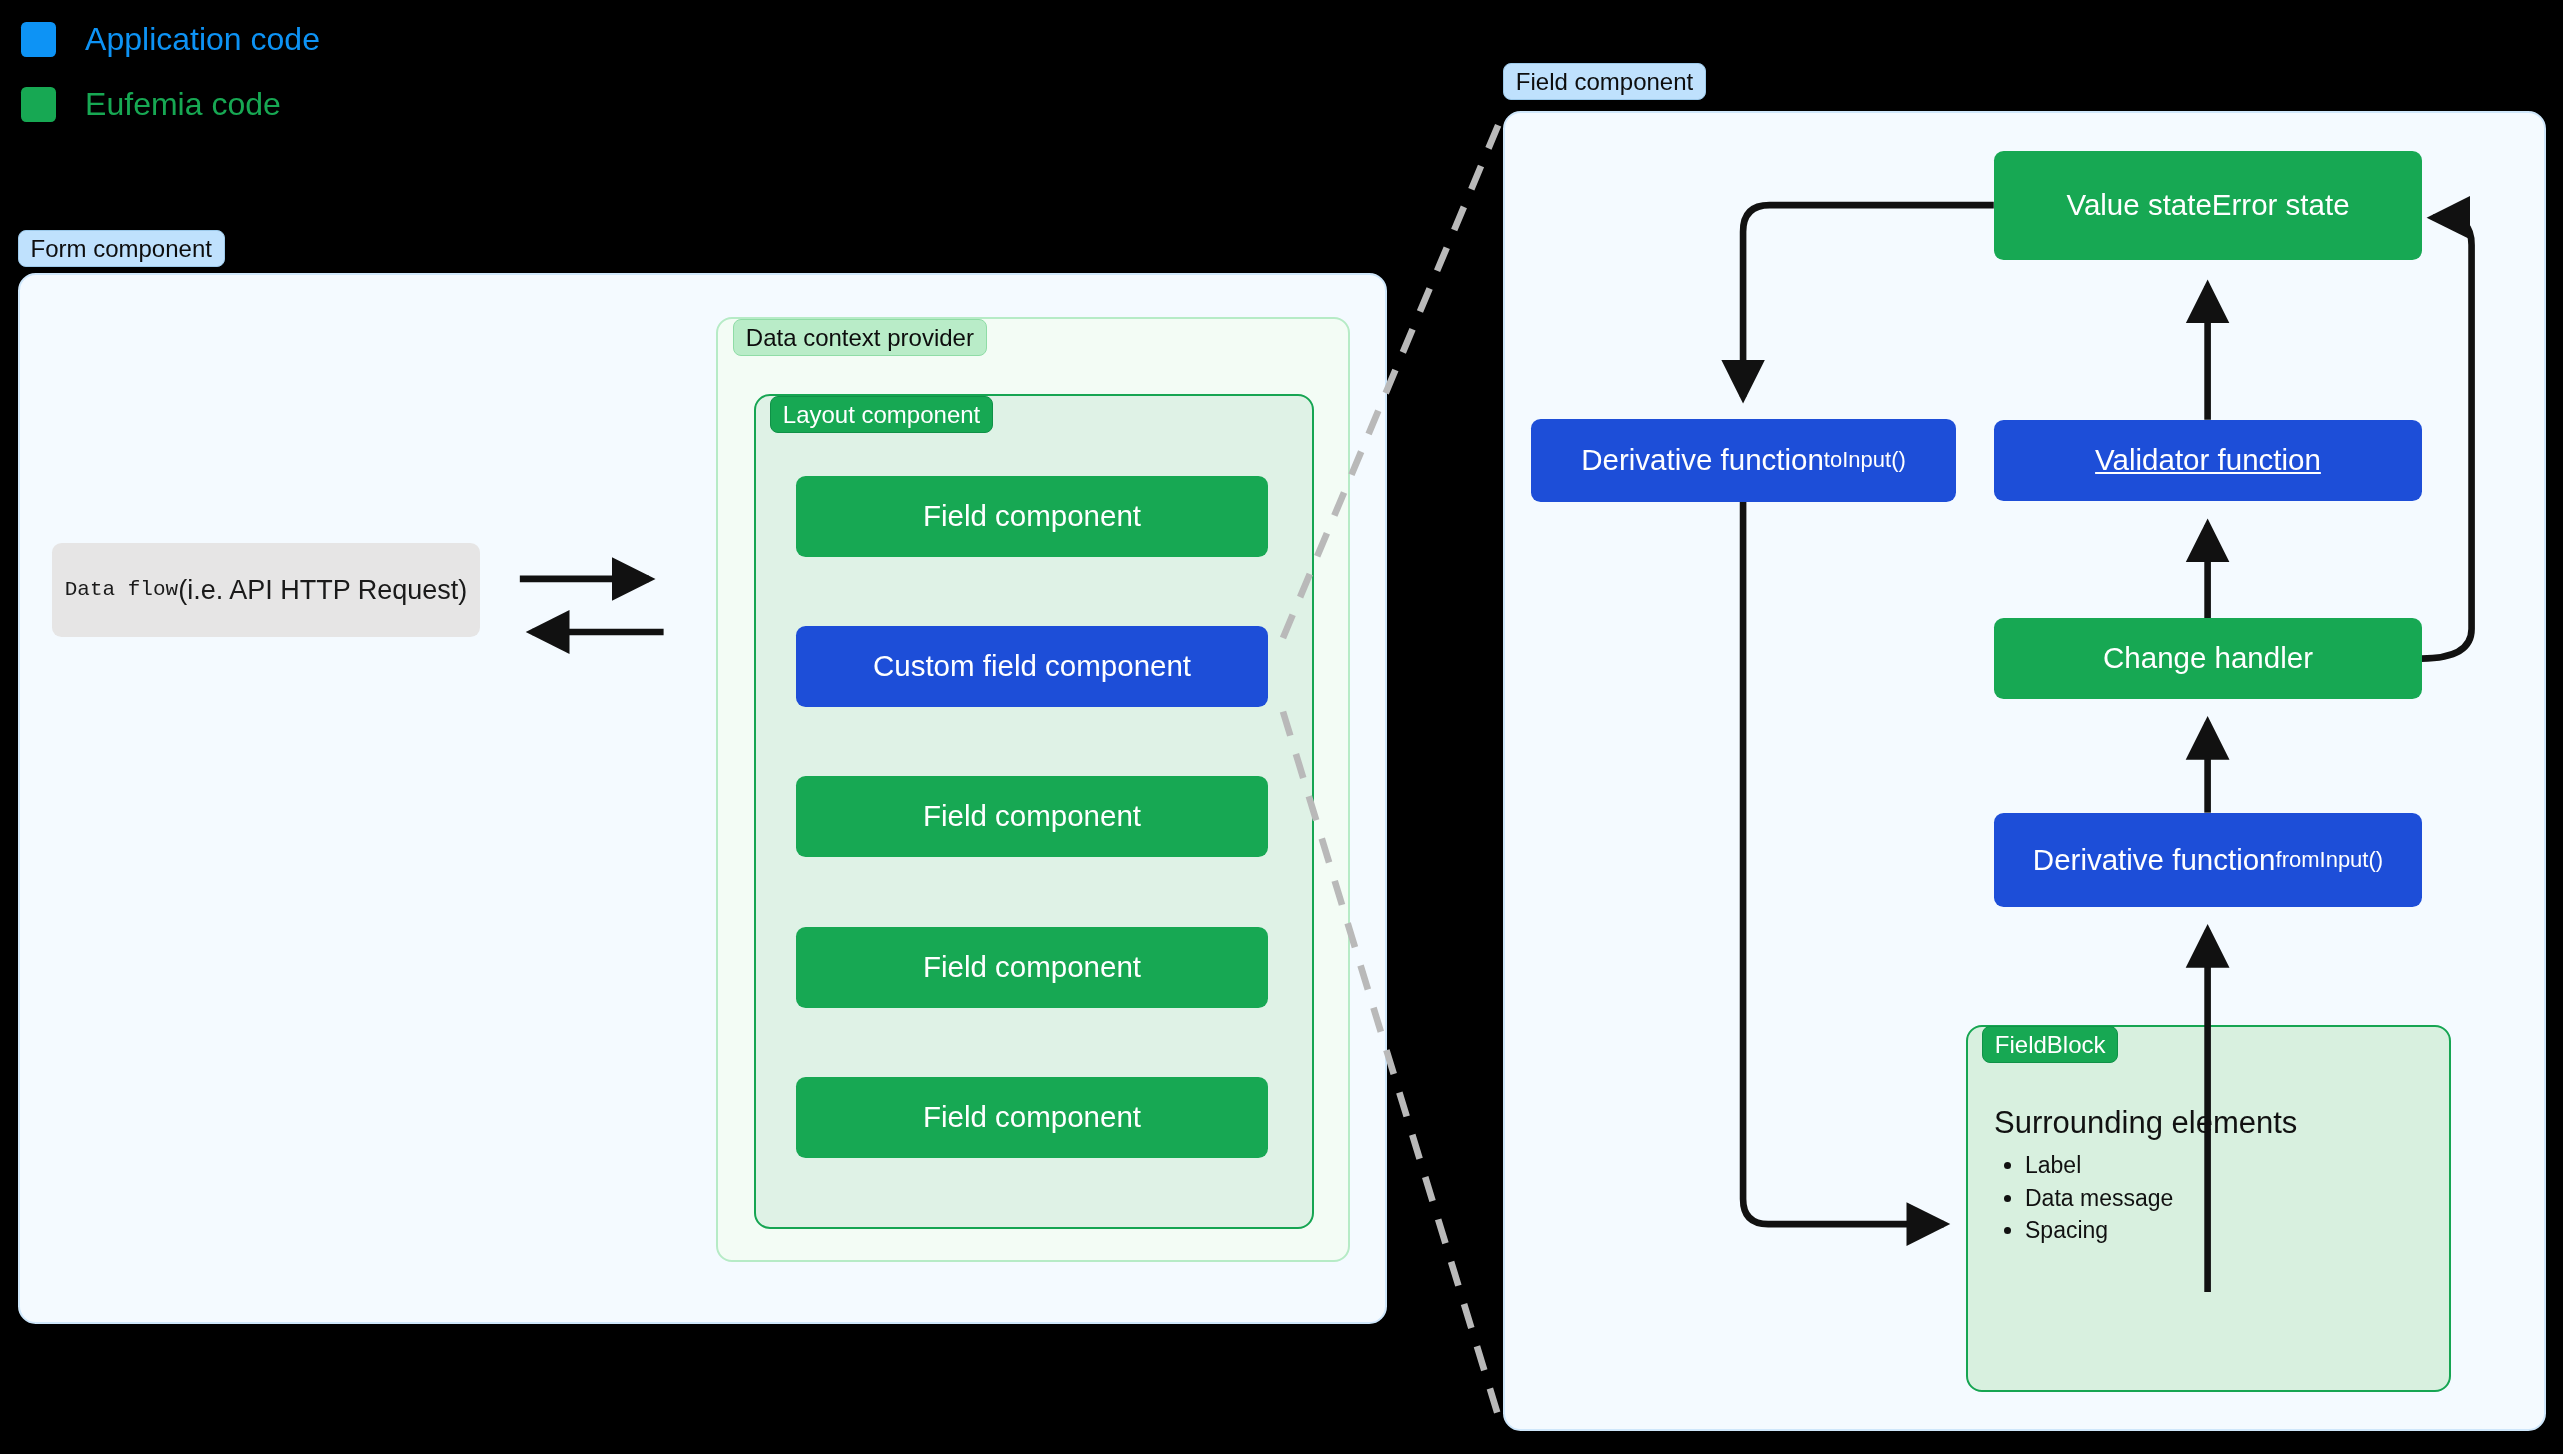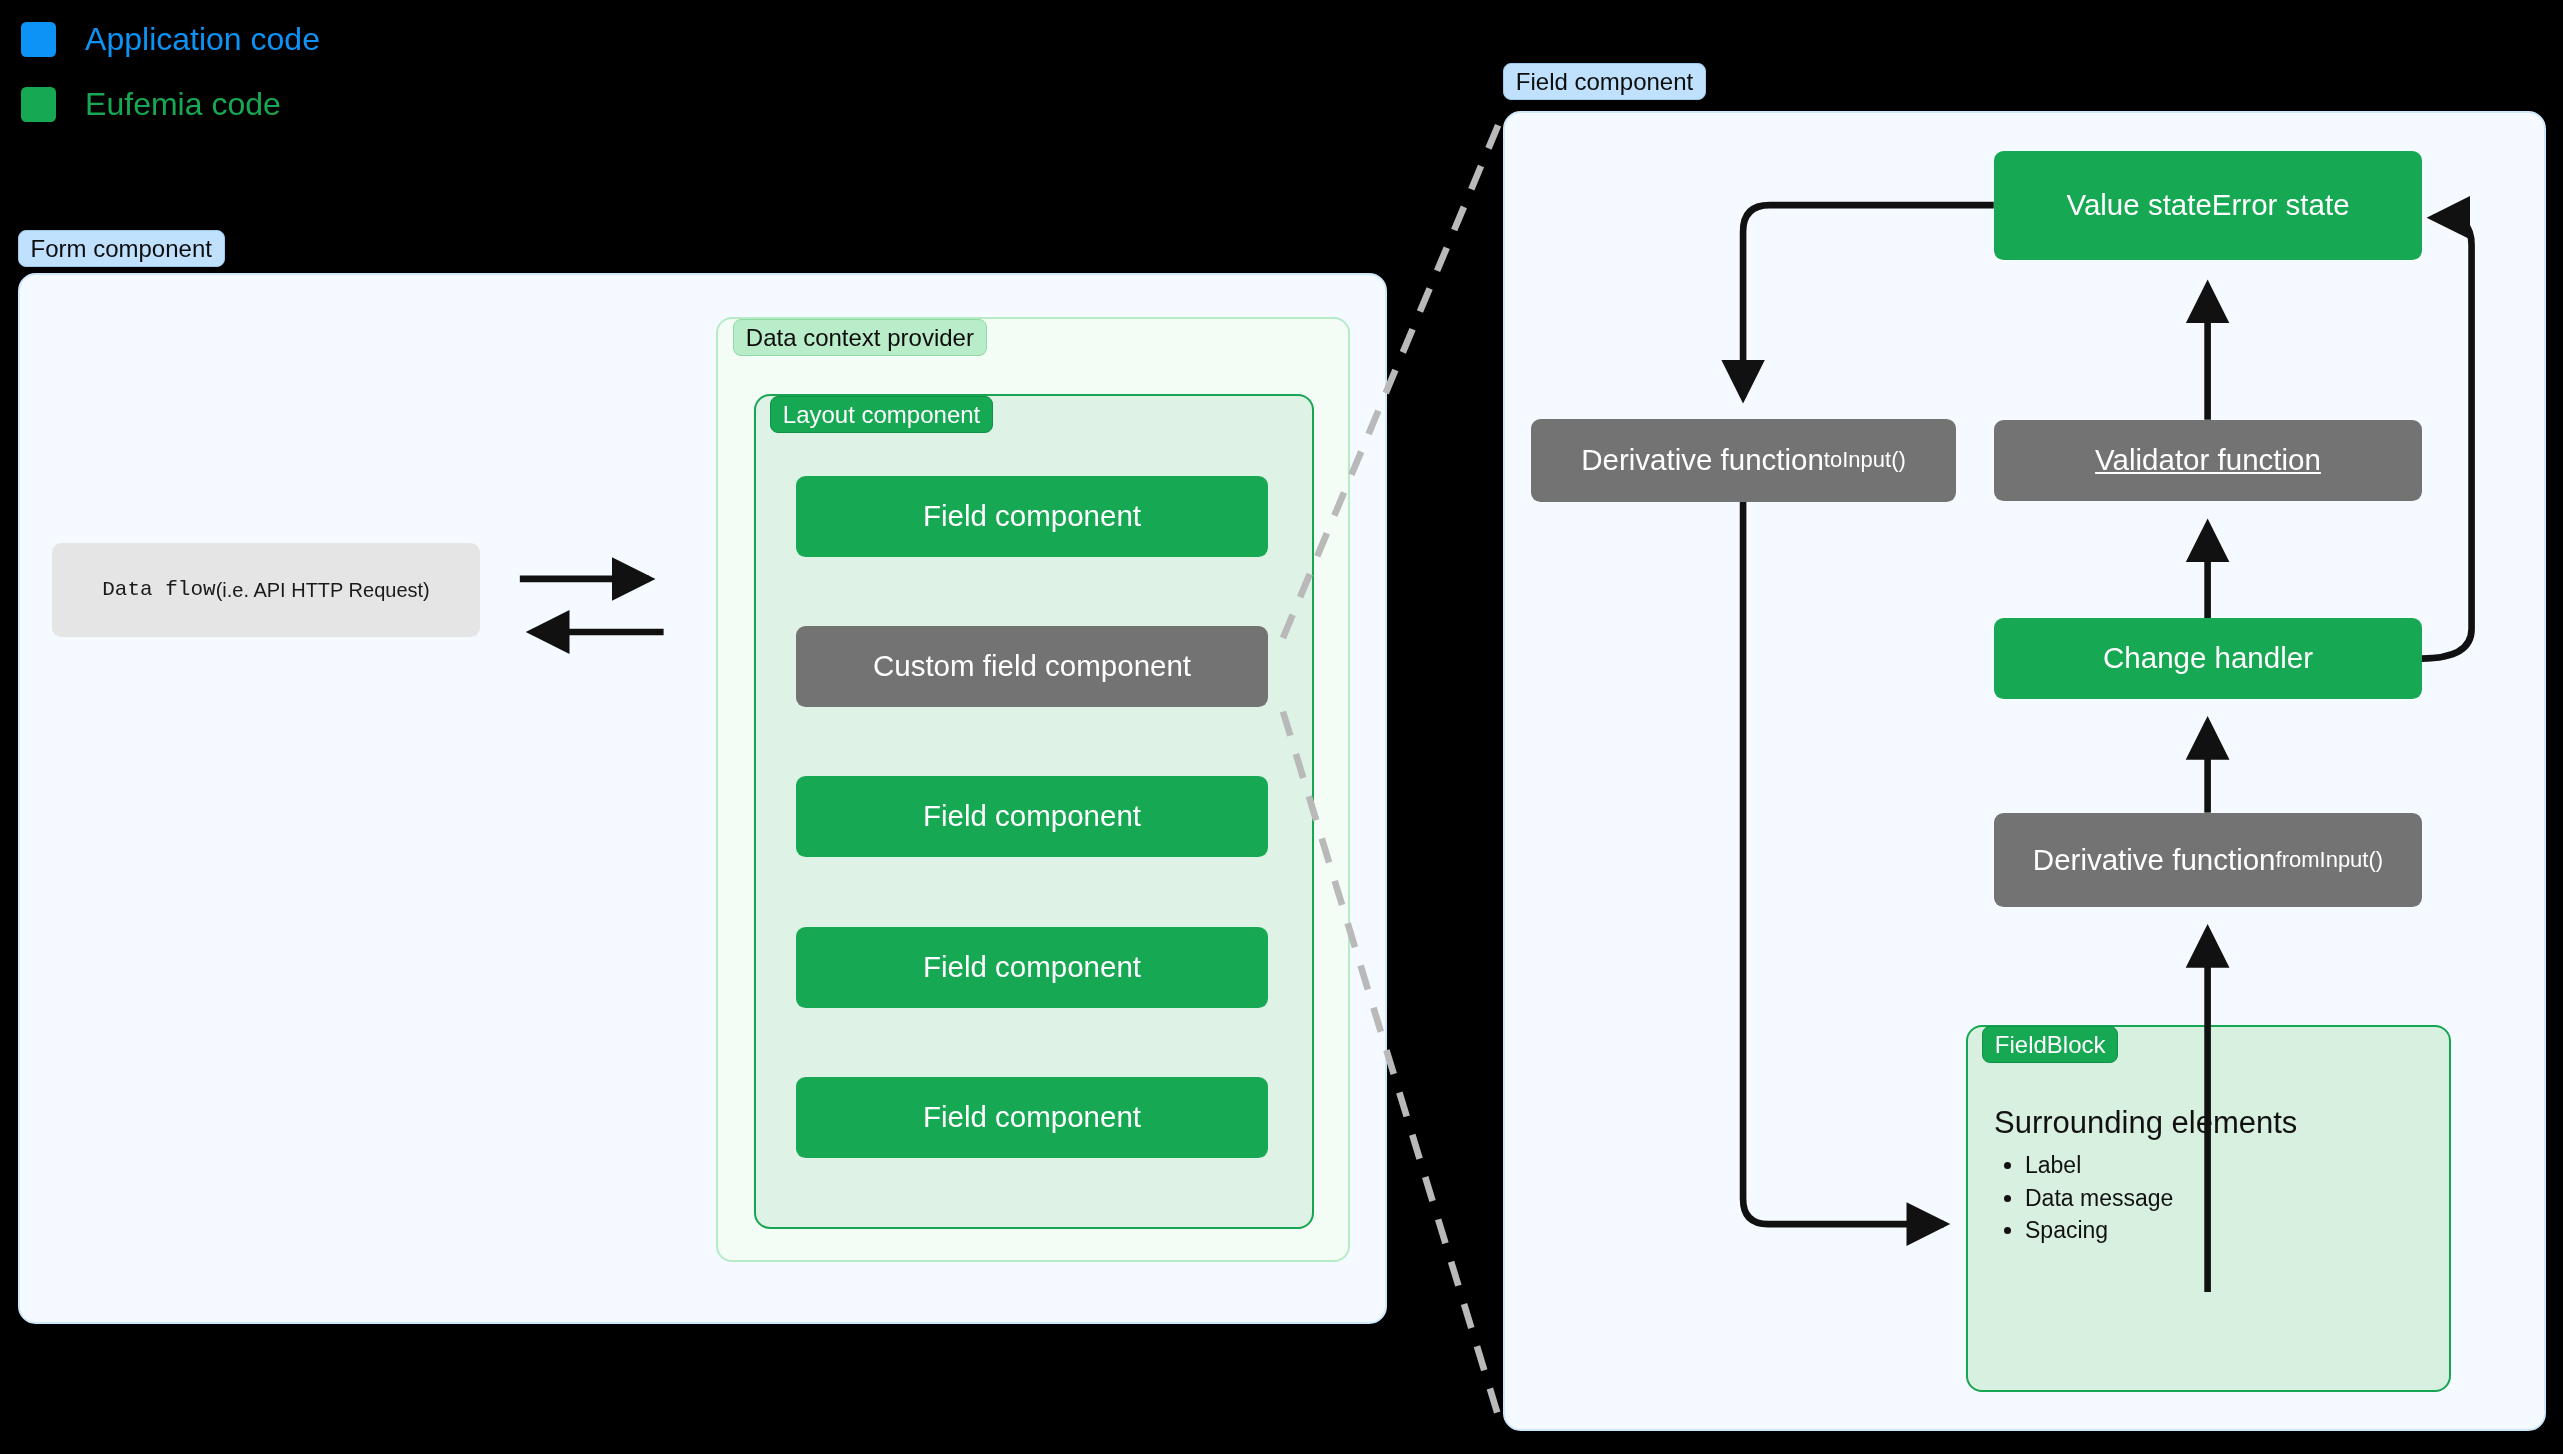--- a/index.html
+++ b/index.html
@@ -36,24 +36,24 @@
   .box-fieldblock{position:absolute;left:1966px;top:1025px;width:485px;height:367px;
       background:#d8f0df;border:2.9px solid #16a552;border-radius:16px;box-sizing:border-box;}
 
   
   .node{position:absolute;box-sizing:border-box;display:flex;
         flex-direction:row;align-items:center;justify-content:center;
         border-radius:9.6px;color:#fff;text-align:center;z-index:4;}
   .node .t1{font-size:29.5px;line-height:1.18;}
   .node .t2{font-size:22px;line-height:1.2;}
   .green{background:#17a853;}
-  .blue{background:#737373;}
+  .blue{background:#1d4ed8;}
   .grey{background:#e6e5e5;color:#1a1a1a;}
   .grey .t1{font-size:21px;font-family:Liberation Mono, monospace;}
-  .grey .t2{font-size:20px;}
+  .grey .t2{font-size:27px;}
 
   
   .fc1{left:796px;top:476px;width:472px;height:81px;}
   .fc2{left:796px;top:626px;width:472px;height:81px;}
   .fc3{left:796px;top:776px;width:472px;height:81px;}
   .fc4{left:796px;top:927px;width:472px;height:81px;}
   .fc5{left:796px;top:1077px;width:472px;height:81px;}
   .dataflow{left:52px;top:543px;width:428px;height:94px;}
 
   

